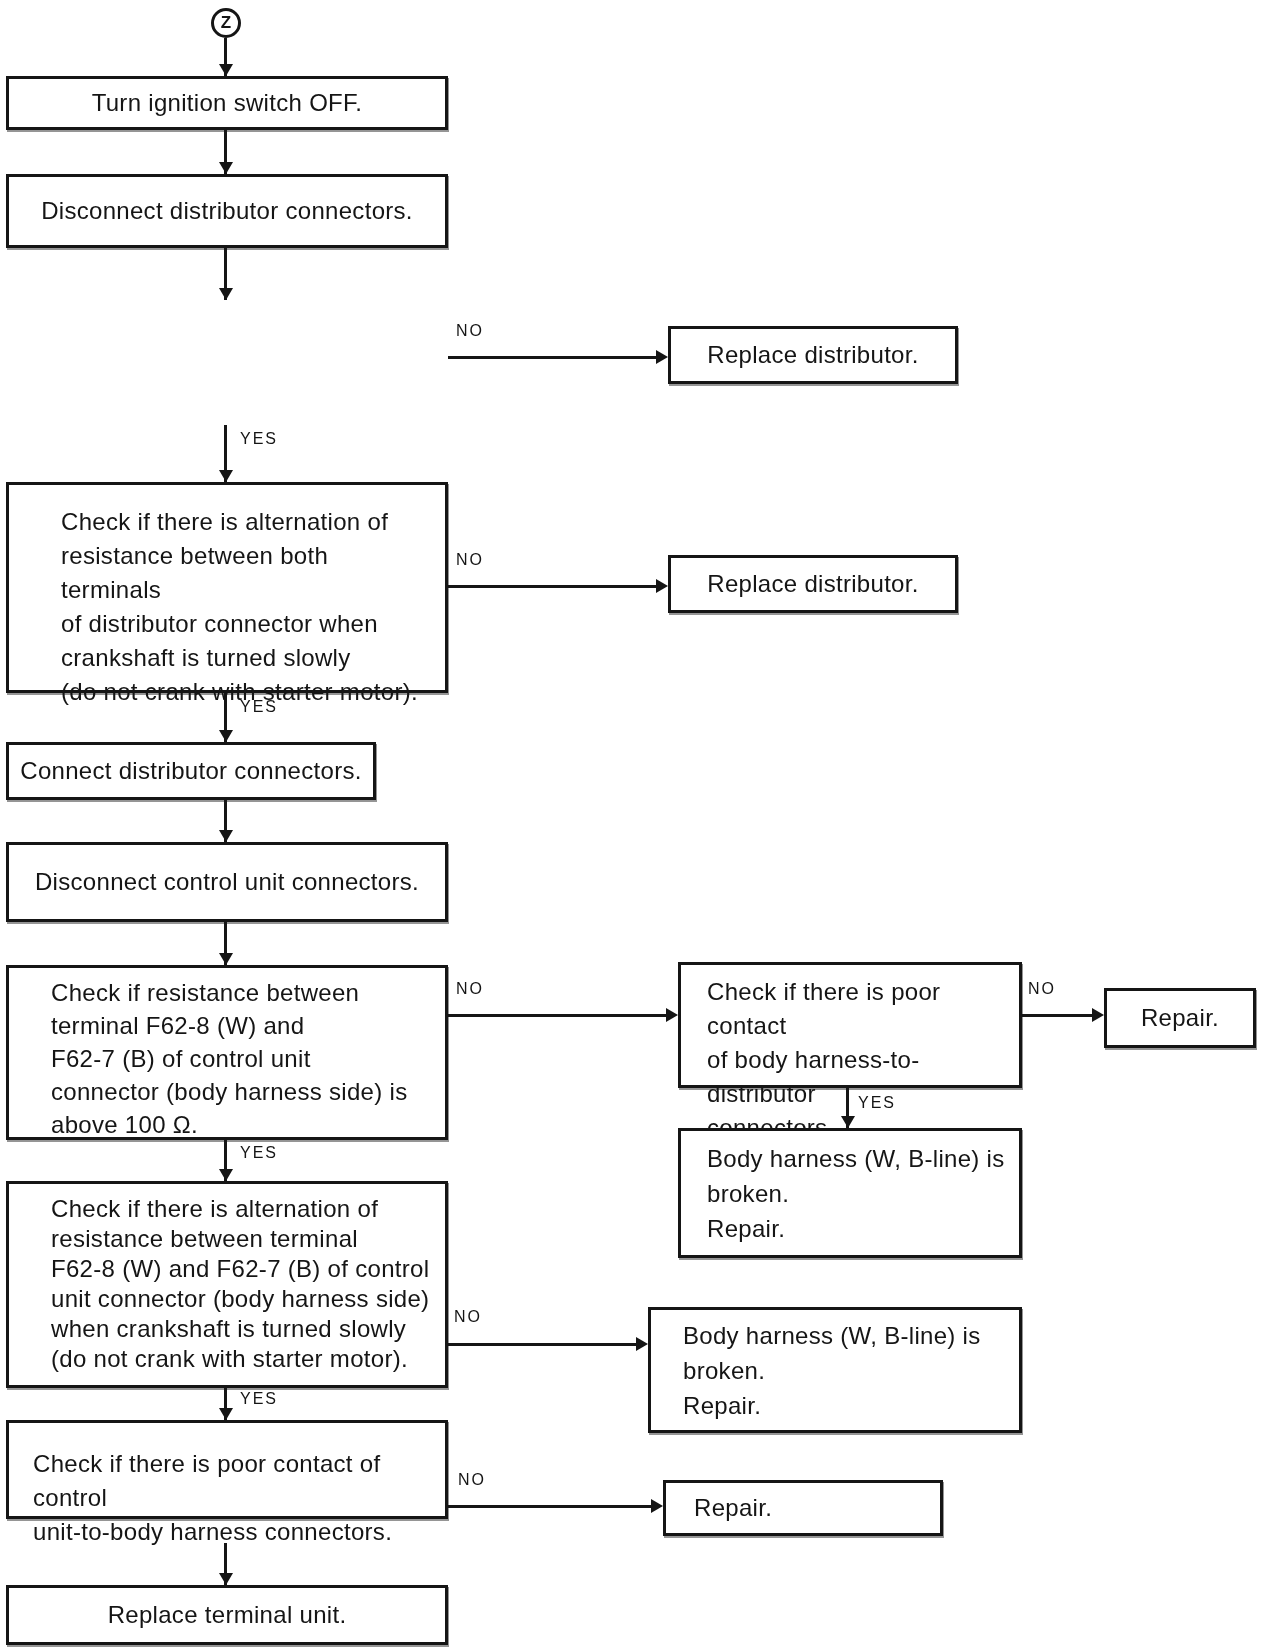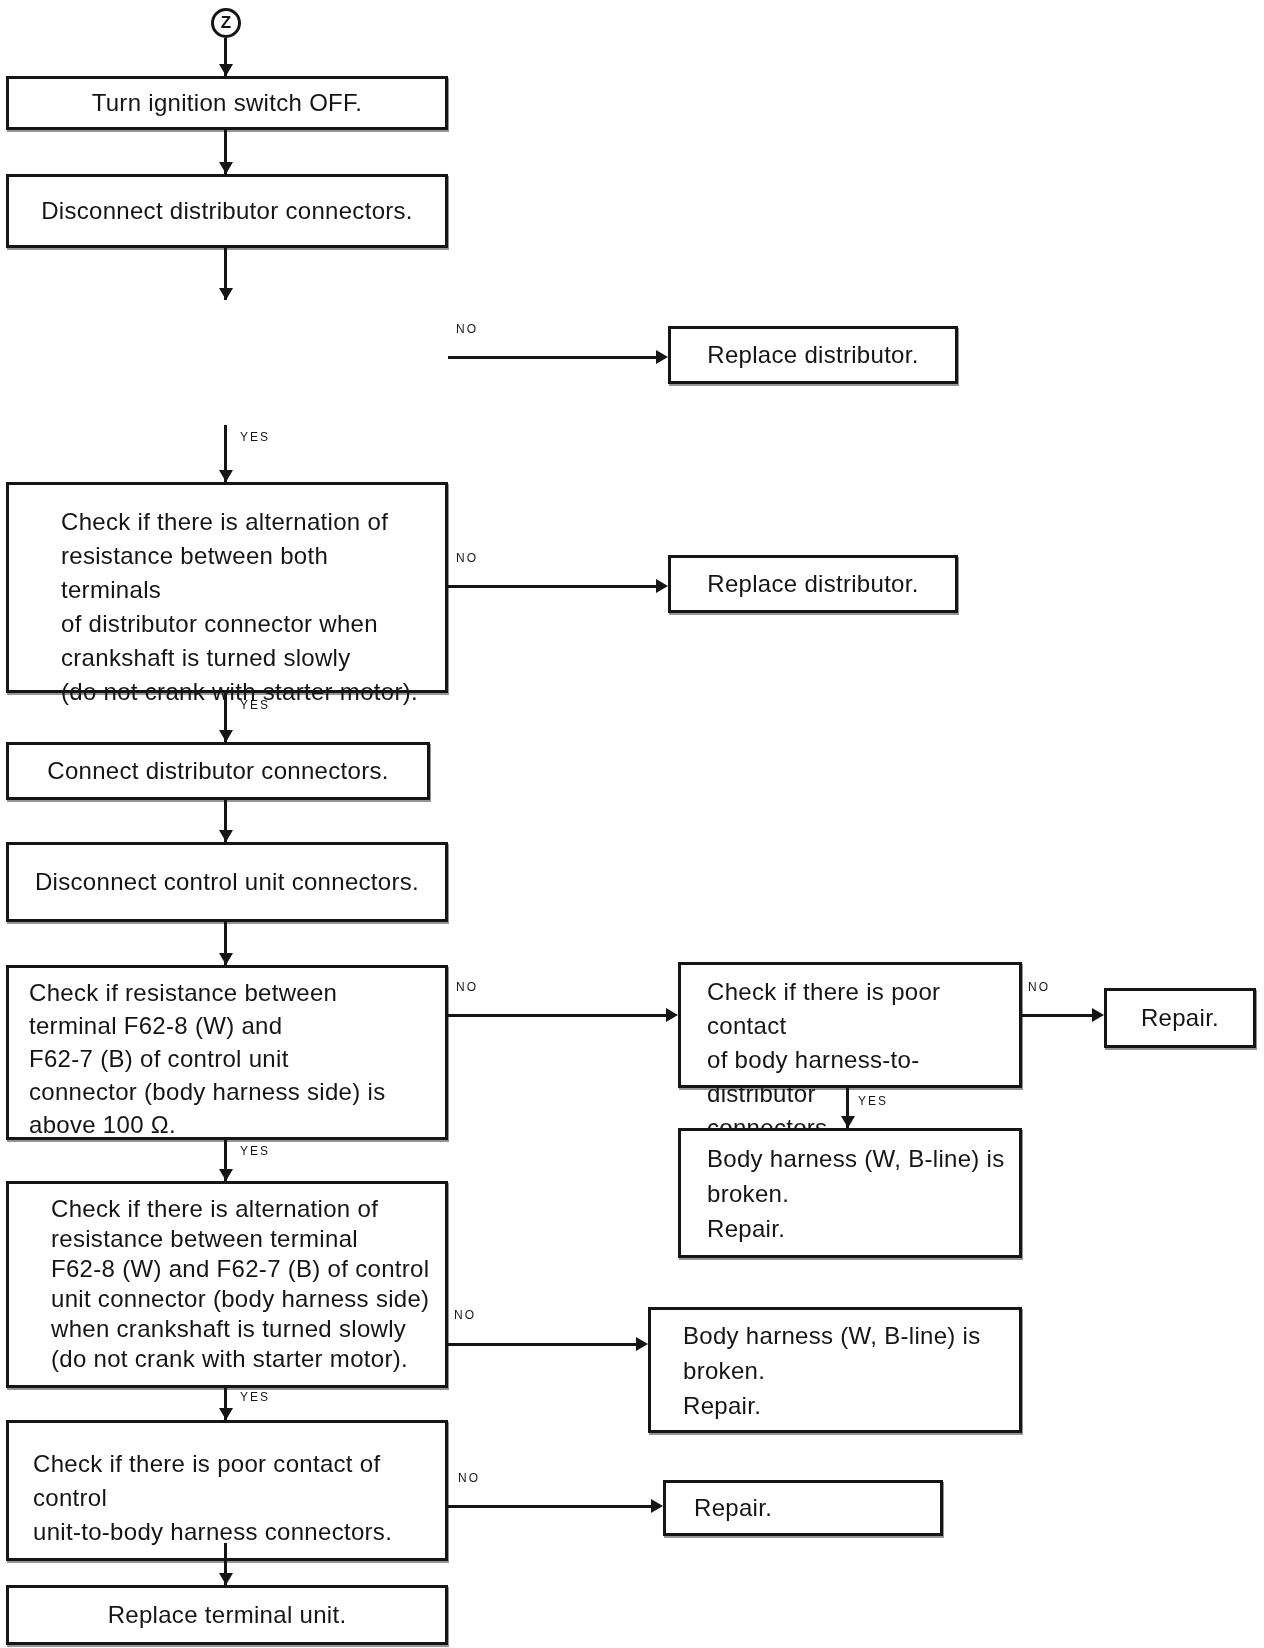--- a/index.html
+++ b/index.html
@@ -11,21 +11,21 @@
   }
   .node {
     position:absolute; box-sizing:border-box;
     border:3px solid #151515; background:#ffffff;
     font-size:24px; letter-spacing:0.3px; color:#151515;
     white-space:pre-line;
     box-shadow:1px 2px 0 rgba(21,21,21,0.45);
   }
   .center { display:flex; align-items:center; justify-content:center; text-align:center; }
   .lbl {
-    position:absolute; font-size:12px; letter-spacing:2px;
+    position:absolute; font-size:16px; letter-spacing:2px;
     color:#151515; white-space:nowrap;
   }
   .vline, .hline { position:absolute; background:#151515; }
   .vline { width:3px; }
   .hline { height:3px; }
   .arrow-down {
     position:absolute; width:0; height:0;
     border-left:7px solid transparent; border-right:7px solid transparent;
     border-top:12px solid #151515;
   }
@@ -78,29 +78,29 @@
 
   <div class="lbl" style="left:456px;top:551px;">NO</div>
   <div class="hline" style="left:448px;top:585px;width:208px;"></div>
   <div class="arrow-right" style="left:656px;top:579px;"></div>
   <div class="node center" style="left:668px;top:555px;width:290px;height:58px;">Replace distributor.</div>
 
   <div class="vline" style="left:224px;top:693px;height:49px;"></div>
   <div class="arrow-down" style="left:219px;top:730px;"></div>
   <div class="lbl" style="left:240px;top:698px;">YES</div>
 
-  <div class="node center" style="left:6px;top:742px;width:424px;height:58px;">Connect distributor connectors.</div>
+  <div class="node center" style="left:6px;top:742px;width:370px;height:58px;">Connect distributor connectors.</div>
   <div class="vline" style="left:224px;top:800px;height:42px;"></div>
   <div class="arrow-down" style="left:219px;top:830px;"></div>
 
   <div class="node center" style="left:6px;top:842px;width:442px;height:80px;">Disconnect control unit connectors.</div>
   <div class="vline" style="left:224px;top:922px;height:43px;"></div>
   <div class="arrow-down" style="left:219px;top:953px;"></div>
 
-  <div class="node" style="left:6px;top:965px;width:442px;height:175px;padding:8px 14px 0 20px;line-height:33px;">Check if resistance between
+  <div class="node" style="left:6px;top:965px;width:442px;height:175px;padding:8px 14px 0 42px;line-height:33px;">Check if resistance between
 terminal F62-8 (W) and
 F62-7 (B) of control unit
 connector (body harness side) is
 above 100 Ω.</div>
 
   <div class="lbl" style="left:456px;top:980px;">NO</div>
   <div class="hline" style="left:448px;top:1014px;width:218px;"></div>
   <div class="arrow-right" style="left:666px;top:1008px;"></div>
 
   <div class="node" style="left:678px;top:962px;width:344px;height:126px;padding:10px 10px 0 26px;line-height:34px;">Check if there is poor contact
@@ -136,21 +136,21 @@
   <div class="arrow-right" style="left:636px;top:1337px;"></div>
 
   <div class="node" style="left:648px;top:1307px;width:374px;height:126px;padding:8px 10px 0 32px;line-height:35px;">Body harness (W, B-line) is
 broken.
 Repair.</div>
 
   <div class="vline" style="left:224px;top:1388px;height:32px;"></div>
   <div class="arrow-down" style="left:219px;top:1408px;"></div>
   <div class="lbl" style="left:240px;top:1390px;">YES</div>
 
-  <div class="node" style="left:6px;top:1420px;width:442px;height:141px;padding:24px 10px 0 24px;line-height:34px;">Check if there is poor contact of control
+  <div class="node" style="left:6px;top:1420px;width:442px;height:99px;padding:24px 10px 0 24px;line-height:34px;">Check if there is poor contact of control
 unit-to-body harness connectors.</div>
 
   <div class="lbl" style="left:458px;top:1471px;">NO</div>
   <div class="hline" style="left:448px;top:1505px;width:203px;"></div>
   <div class="arrow-right" style="left:651px;top:1499px;"></div>
   <div class="node" style="left:663px;top:1480px;width:280px;height:56px;padding:0 0 0 28px;line-height:50px;">Repair.</div>
 
   <div class="vline" style="left:224px;top:1543px;height:42px;"></div>
   <div class="arrow-down" style="left:219px;top:1573px;"></div>
   <div class="node center" style="left:6px;top:1585px;width:442px;height:60px;">Replace terminal unit.</div>

